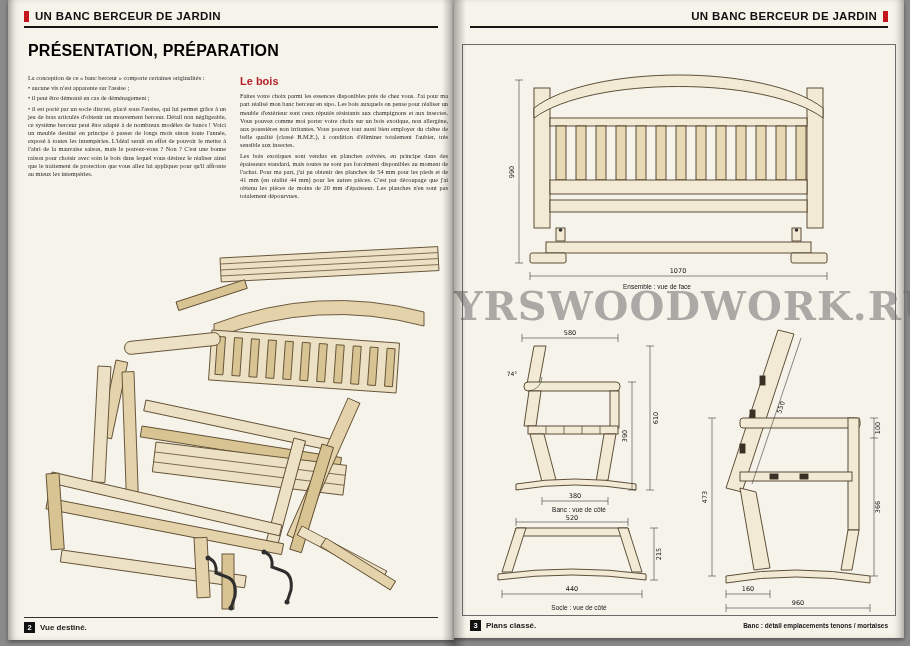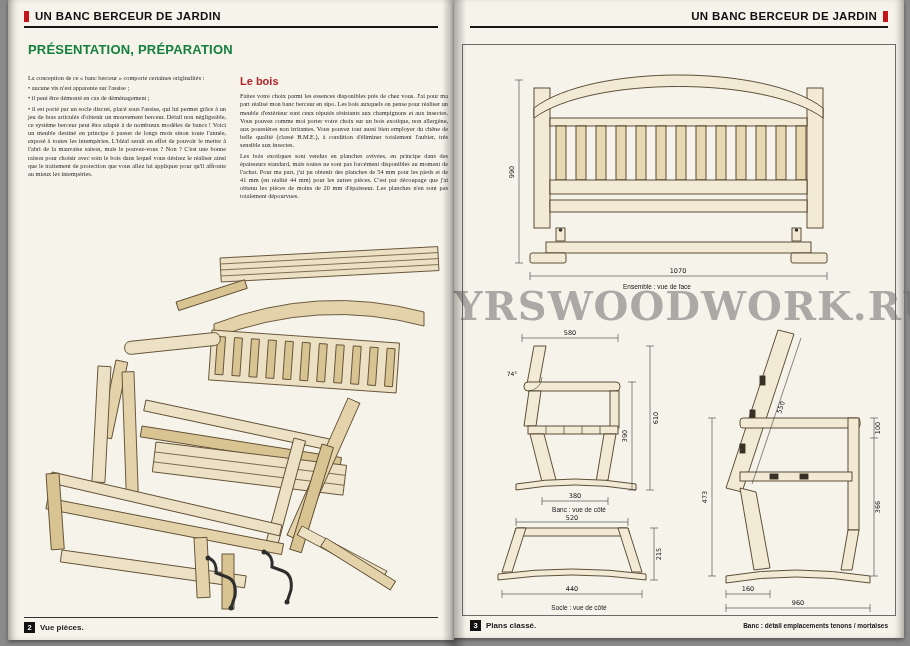--- a/index.html
+++ b/index.html
@@ -7,21 +7,21 @@
          font-family:"Liberation Sans",sans-serif;color:#1b1b1b}
   .page{position:absolute;top:0;background:#f6f3ea}
   .page-left{left:8px;width:446px;height:640px;box-shadow:inset 7px 0 9px -5px rgba(0,0,0,.45),0 2px 4px rgba(0,0,0,.4)}
   .page-right{left:454px;width:450px;height:638px;box-shadow:inset -7px 0 9px -5px rgba(0,0,0,.4),0 2px 4px rgba(0,0,0,.4)}
   .gutter{position:absolute;top:0;left:442px;width:24px;height:646px;z-index:9;pointer-events:none;
           background:linear-gradient(to right,rgba(0,0,0,0),rgba(0,0,0,.30) 50%,rgba(0,0,0,0))}
   .hdr{position:absolute;top:10px;left:16px;right:16px;border-bottom:2px solid #161616;padding-bottom:4px;
        display:flex;align-items:center;gap:6px;font-weight:bold;font-size:11.5px;letter-spacing:.3px;color:#111}
   .page-right .hdr{justify-content:flex-end}
   .redbar{display:inline-block;width:5px;height:11px;background:#c3161c}
-  .title{position:absolute;top:42px;left:20px;font-size:13px;font-weight:bold;letter-spacing:.2px;margin:0;color:#15803d}
+  .title{position:absolute;top:42px;left:20px;font-size:16px;font-weight:bold;letter-spacing:.2px;margin:0;color:#000000}
   .col{position:absolute;top:74px;font-size:6.3px;line-height:1.3;text-align:justify;color:#2a2a2a;
        font-family:"Liberation Serif",serif}
   .col p{margin:0 0 2px 0}
   .col1{left:20px;width:198px}
   .col2{left:232px;width:208px}
   .red-h{font-size:11px;font-weight:bold;color:#b5232a;margin:0 0 4px 0;font-family:Liberation Sans, sans-serif}
   .footrow{position:absolute;left:16px;right:16px;bottom:7px;display:flex;align-items:center;gap:5px;font-size:8px;font-weight:bold}
   .footrule{position:absolute;left:16px;right:16px;bottom:22px;height:1px;background:#333}
   .pgnum{width:11px;height:11px;background:#111;color:#fff;font-size:7.5px;display:flex;align-items:center;justify-content:center}
   .frame{position:absolute;top:44px;left:8px;right:8px;bottom:22px;border:1px solid #6b6b6b}
@@ -163,21 +163,21 @@
       <g transform="translate(256,314)">
         <path class="mtl" d="M0,0 c7,2 9,9 8,15 l11,4 c8,3 9,11 8,19 l-4,12"></path>
         <circle cx="0" cy="0" r="2.5"></circle>
           <circle cx="23" cy="50" r="2.5"></circle>
       </g>
     </svg>
 
     <div class="footrule"></div>
     <div class="footrow">
       <span class="pgnum">2</span>
-      <span>Vue pièces.</span>
+      <span>Vue destiné.</span>
     </div>
   </div>
 
   <div class="page page-right">
     <div class="hdr">
       <span>UN BANC BERCEUR DE JARDIN</span>
       <span class="redbar"></span>
     </div>
 
     <div class="frame"></div>

